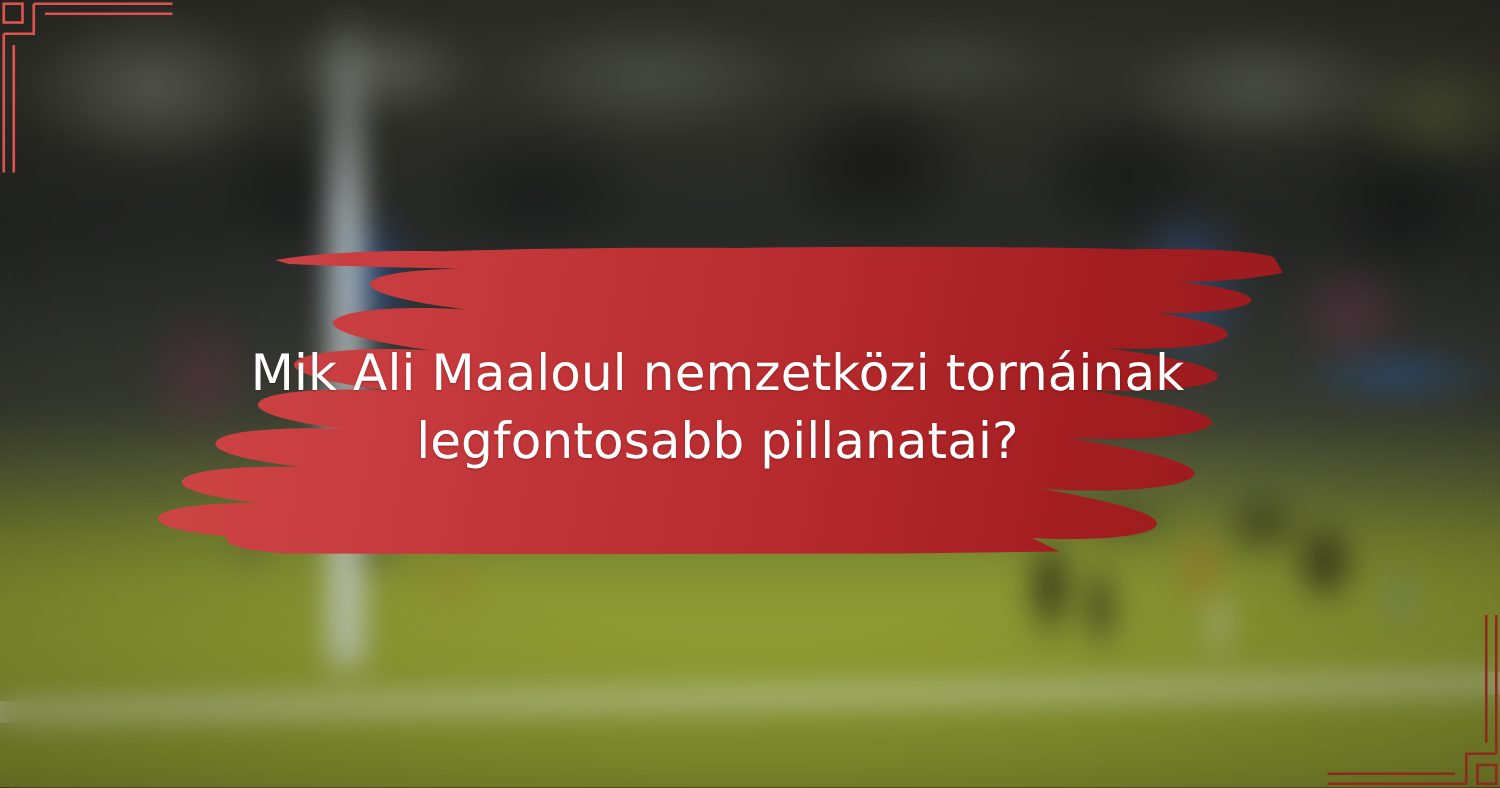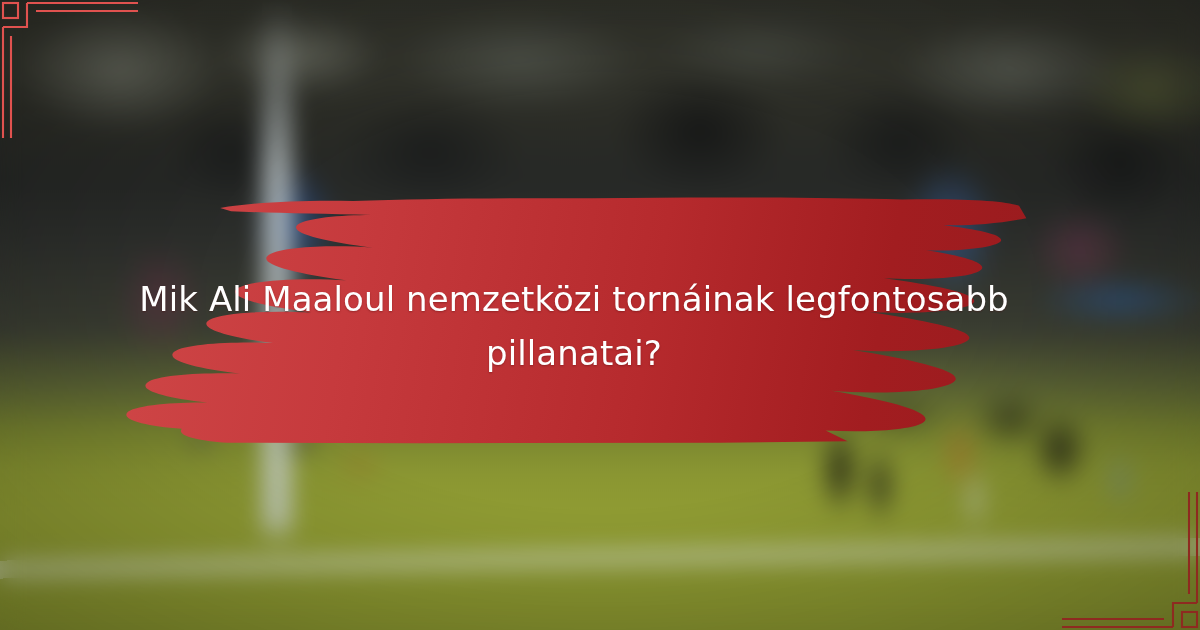--- a/index.html
+++ b/index.html
@@ -128,21 +128,21 @@
     inset: 0;
     background: linear-gradient(100deg, #cf4747 0%, #c63a3d 26%, #b62a2d 58%, #a21d20 82%, #991b1e 100%);
   }
   .banner-text {
     position: absolute;
     left: 0;
     right: 0;
     top: 86px;
     text-align: center;
     color: #ffffff;
-    font-size: 34px;
+    font-size: 40px;
     line-height: 54px;
     font-weight: 400;
     letter-spacing: 0.1px;
     text-shadow: 0 1px 2px rgba(70,8,10,0.35);
     white-space: pre-line;
   }
 </style>
 </head>
 <body>
 

